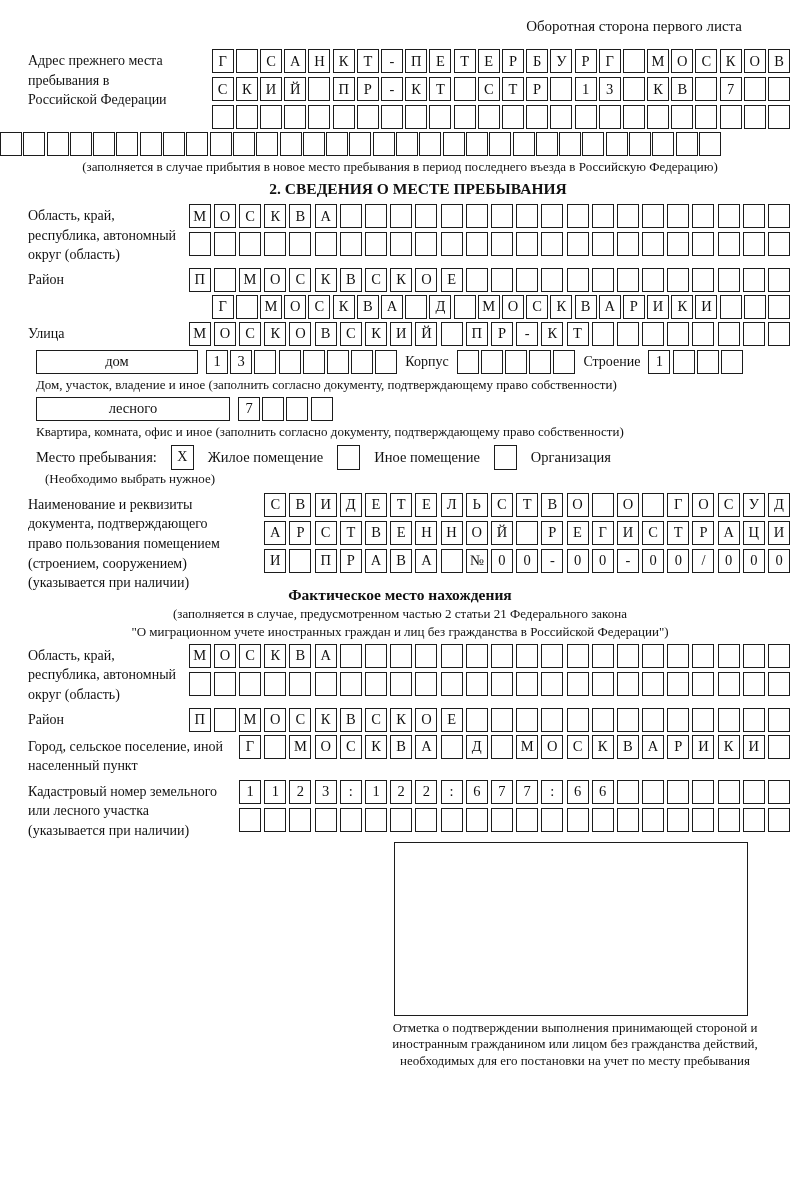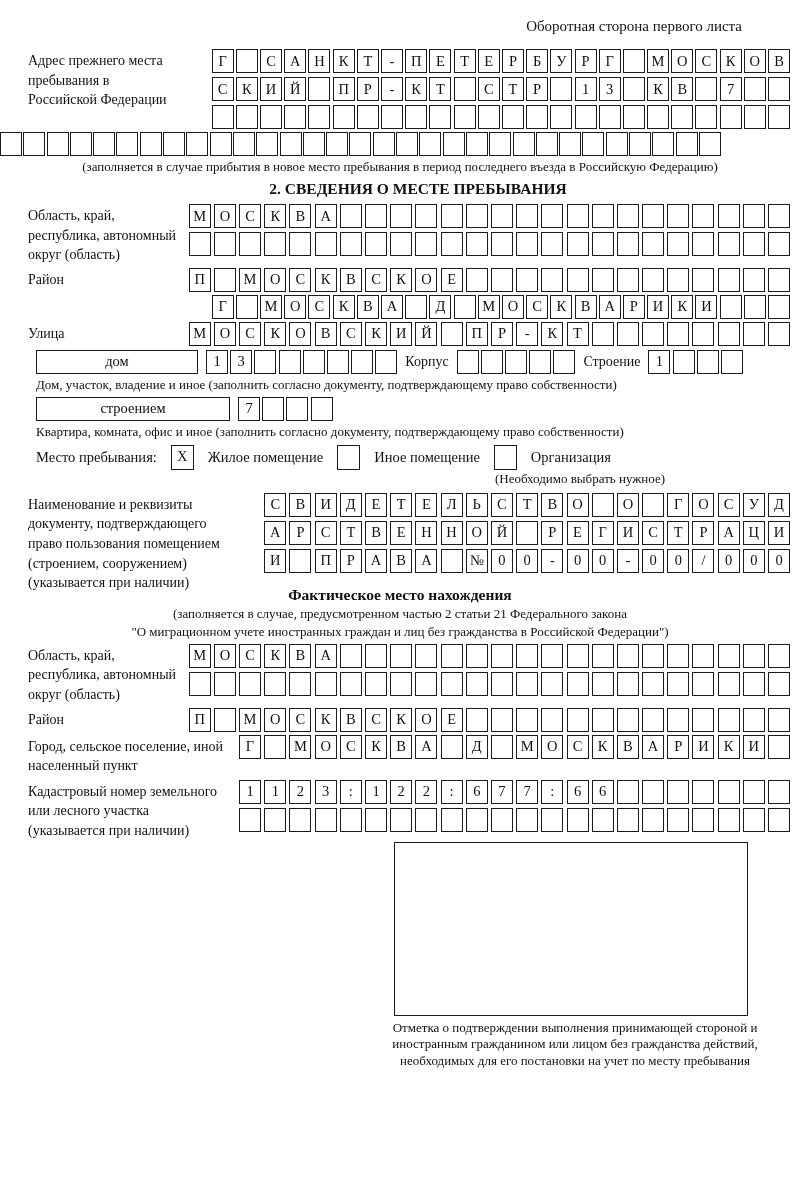--- a/index.html
+++ b/index.html
@@ -27,21 +27,21 @@
   .caption.left{margin-left:36px;}
   .sec-title{font-size:15.5px;font-weight:bold;text-align:center;margin-top:5px;margin-left:36px;}
   .domrow{display:flex;align-items:center;gap:8px;margin:4px 10px 0 36px;}
   .wide-box{border:1.6px solid #1c1c1c;height:22px;display:flex;align-items:center;
     justify-content:center;font-size:14.5px;flex:0 0 auto;}
   .wb165{width:160px;} .wb195{width:192px;}
   .inline-label{font-size:14px;flex:0 0 auto;}
   .mestorow{display:flex;align-items:center;gap:14px;margin:5px 10px 0 36px;font-size:14.5px;}
   .check{width:21px;height:23px;border:1.7px solid #1c1c1c;display:flex;align-items:center;
     justify-content:center;font-size:14px;flex:0 0 auto;}
-  .note-center{font-size:13px;text-align:right;width:620px;margin-left:45px;margin-top:1px;}
+  .note-center{font-size:13px;text-align:left;width:620px;margin-left:45px;margin-top:1px;}
   .hclip1{height:88px;} .hclip2{height:56px;}
   .fact-title{font-size:15.5px;font-weight:bold;text-align:center;margin-top:5px;}
   .fact-cap{font-size:13px;text-align:center;margin-top:2px;}
   .stamp-box{width:352px;height:172px;border:1.7px solid #1c1c1c;margin:6px 0 0 394px;}
   .stamp-caption{width:378px;margin:4px 0 0 386px;text-align:center;font-size:13px;line-height:1.28;}
   .mt4{margin-top:4px;} .mt3{margin-top:3px;} .mt6{margin-top:6px;} .mt14{margin-top:14px;}
 </style>
 </head>
 <body>
 
@@ -340,21 +340,21 @@
     <div class="boxrow left">
         <span class="cell">1</span>
         <span class="cell"></span>
         <span class="cell"></span>
         <span class="cell"></span>
       </div>
   </div>
   <div class="caption left">Дом, участок, владение и иное (заполнить согласно документу, подтверждающему право собственности)</div>
 
   <div class="domrow">
-    <div class="wide-box wb195">строением</div>
+    <div class="wide-box wb195">лесного</div>
     <div class="boxrow left">
         <span class="cell">7</span>
         <span class="cell"></span>
         <span class="cell"></span>
         <span class="cell"></span>
       </div>
   </div>
   <div class="caption left">Квартира, комната, офис и иное (заполнить согласно документу, подтверждающему право собственности)</div>
 
   <div class="mestorow">
@@ -362,21 +362,21 @@
     <span class="check">X</span>
     <span>Жилое помещение</span>
     <span class="check"></span>
     <span>Иное помещение</span>
     <span class="check"></span>
     <span>Организация</span>
   </div>
   <div class="note-center">(Необходимо выбрать нужное)</div>
 
   <div class="block mt6 hclip1">
-    <div class="label w238">Наименование и реквизиты документу, подтверждающего право пользования помещением (строением, сооружением) (указывается при наличии)</div>
+    <div class="label w238">Наименование и реквизиты документа, подтверждающего право пользования помещением (строением, сооружением) (указывается при наличии)</div>
     <div class="rows">
       <div class="boxrow g-wide">
           <span class="cell">С</span>
           <span class="cell">В</span>
           <span class="cell">И</span>
           <span class="cell">Д</span>
           <span class="cell">Е</span>
           <span class="cell">Т</span>
           <span class="cell">Е</span>
           <span class="cell">Л</span>

